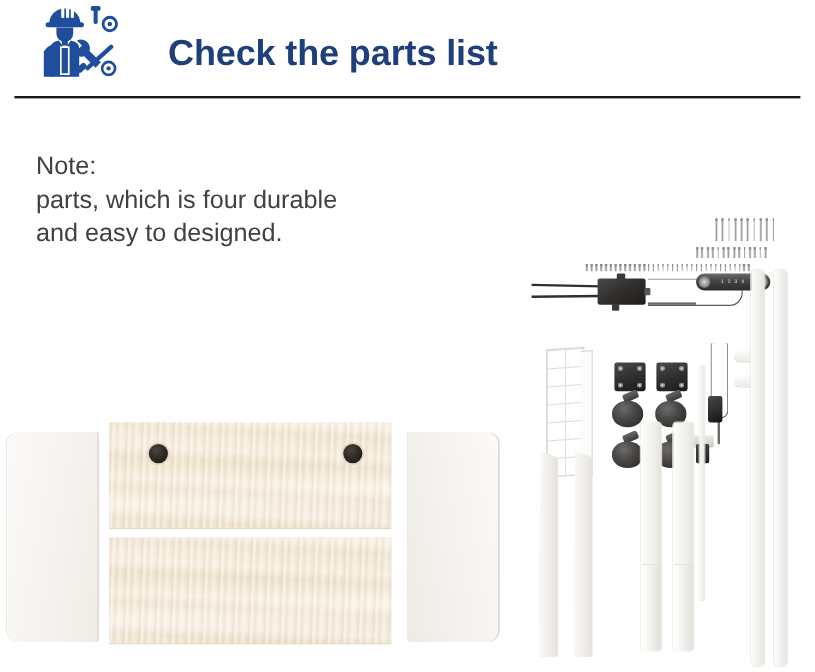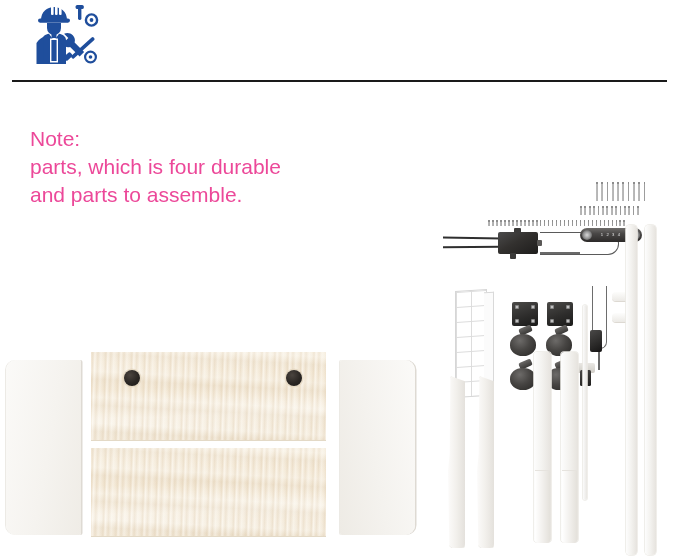--- a/index.html
+++ b/index.html
@@ -19,21 +19,21 @@
     letter-spacing:-0.1px;white-space:nowrap;
   }
   .header-rule{
     position:absolute;left:12px;top:80px;width:655px;height:2px;
     background:#1a1a1a;
   }
 
   
   .note{
     position:absolute;left:30px;top:125px;width:400px;
-    font-size:21px;line-height:28px;color:#ec4899;font-weight:400;
+    font-size:21px;line-height:28px;color:#404040;font-weight:400;
   }
   .note-line{white-space:nowrap;}
 
   
   .panels{position:absolute;left:0;top:330px;width:440px;height:230px;}
 
   .side-panel{
     position:absolute;background:#f6f5f2;
     box-shadow:1.5px 0 0 0 #dedad3, -1px 0 0 0 #eceae5;
   }
@@ -273,27 +273,28 @@
 
           <rect x="40" y="42" width="30" height="3.6" rx="1.6" transform="rotate(-42 55 44)"></rect>
           <rect x="35.5" y="50" width="9" height="5.2" rx="2" transform="rotate(-42 40 52.6)"></rect>
 
           <circle cx="62.5" cy="53" r="5.4" fill="none" stroke="#1f4e9c" stroke-width="2.2"></circle>
           <circle cx="62.5" cy="53" r="1.8"></circle>
         </g>
       </svg>
     </div>
 
+    <div class="title">Check the parts list</div>
     <div class="header-rule"></div>
   </div>
 
   <div class="note">
     <div class="note-line">Note:</div>
     <div class="note-line">parts, which is four durable</div>
-    <div class="note-line">and parts to assemble.</div>
+    <div class="note-line">and easy to designed.</div>
   </div>
 
   <div class="panels">
     <div class="side-panel side-left"></div>
 
     <div class="wood-panel wood-top">
       <div class="grommet grommet-left"></div>
       <div class="grommet grommet-right"></div>
     </div>
 

